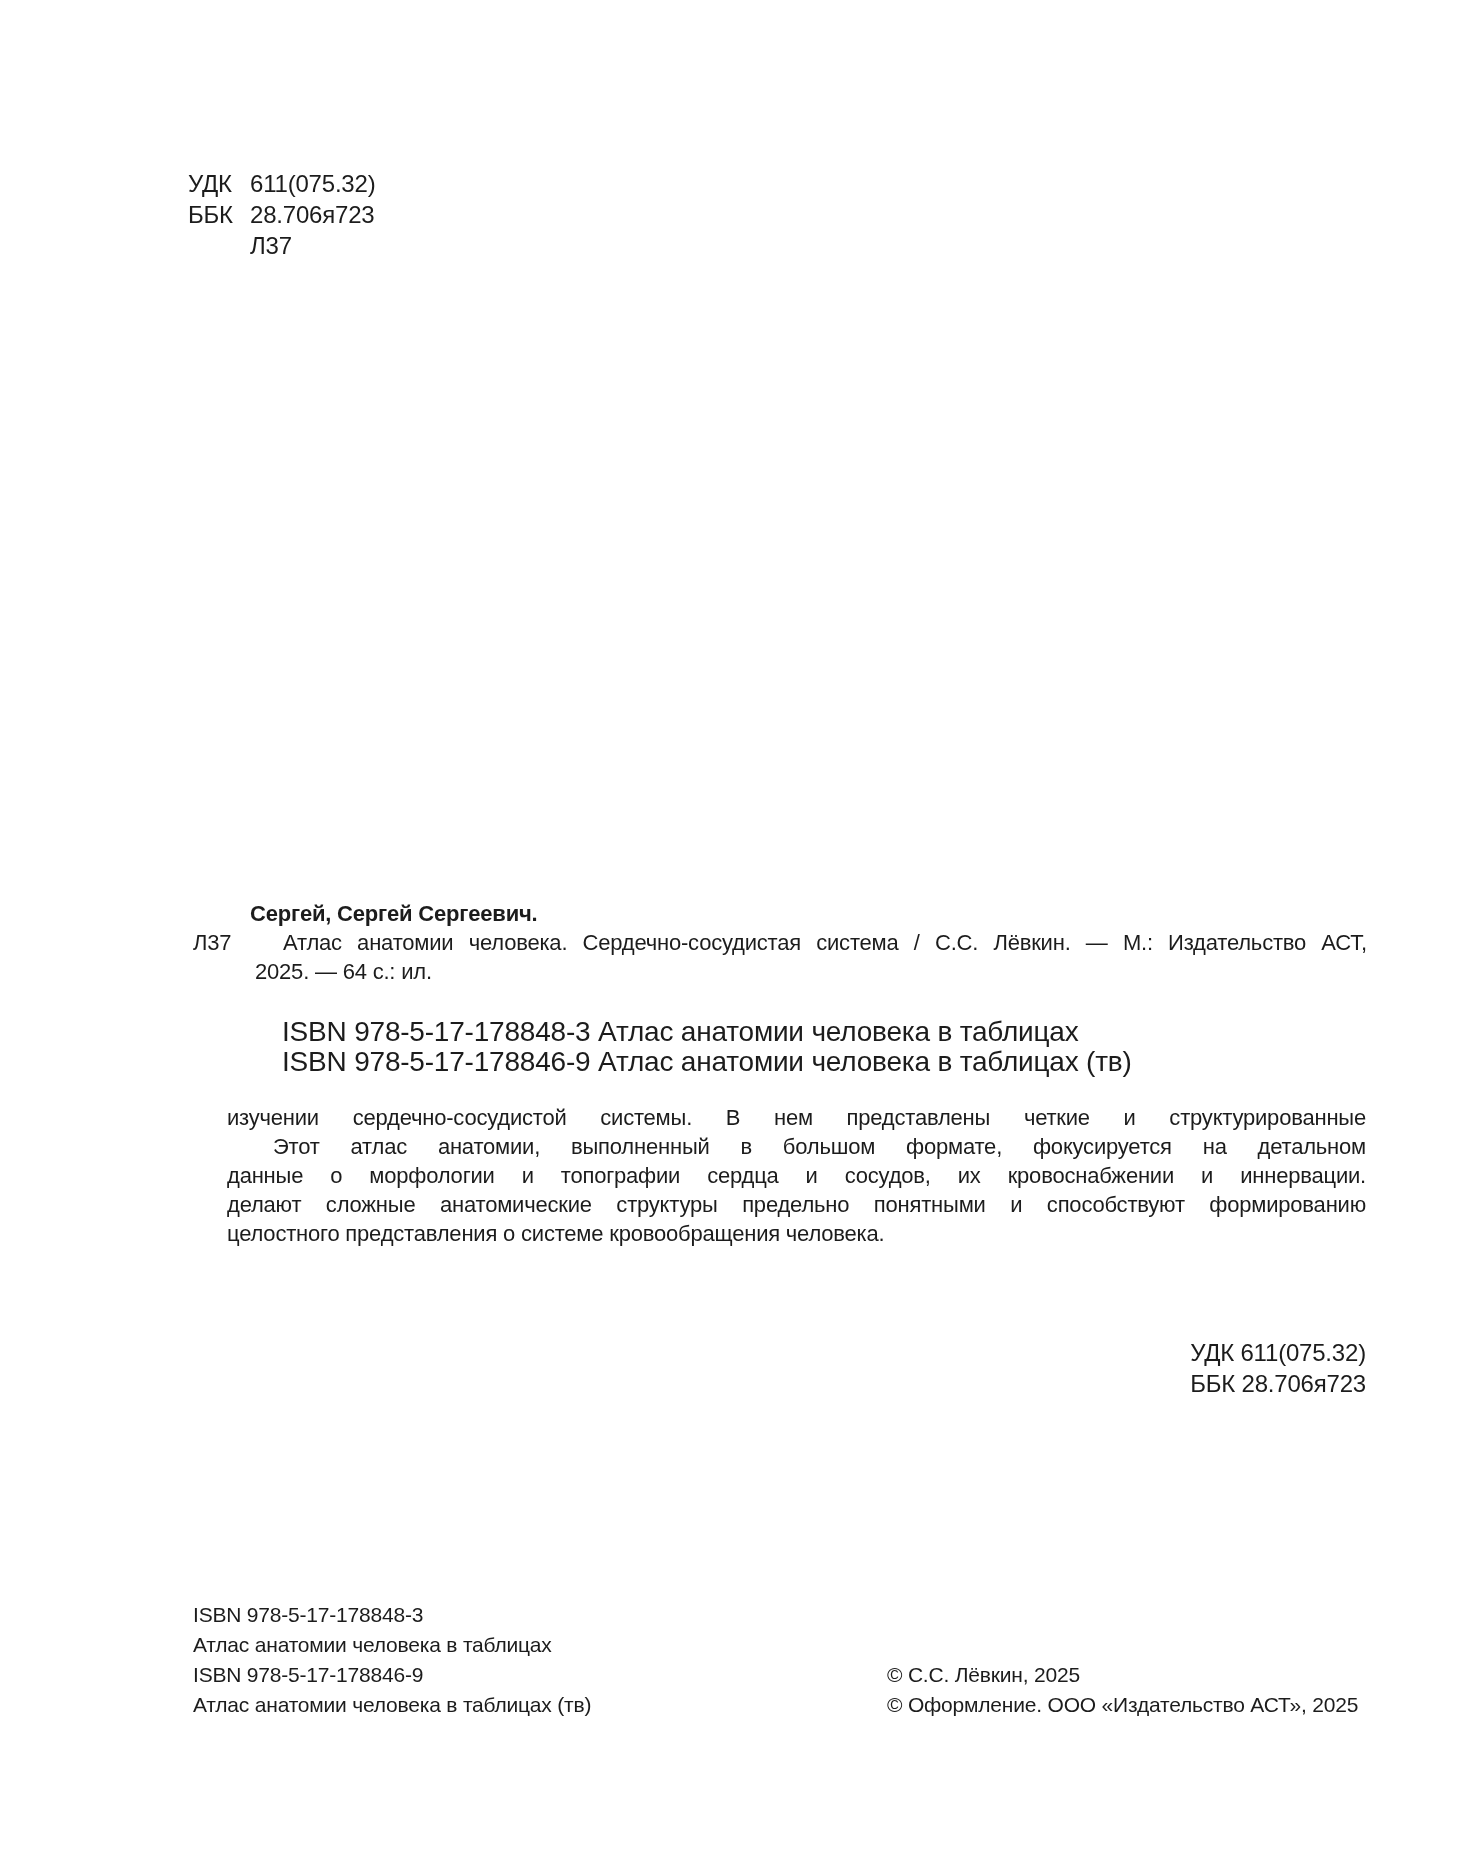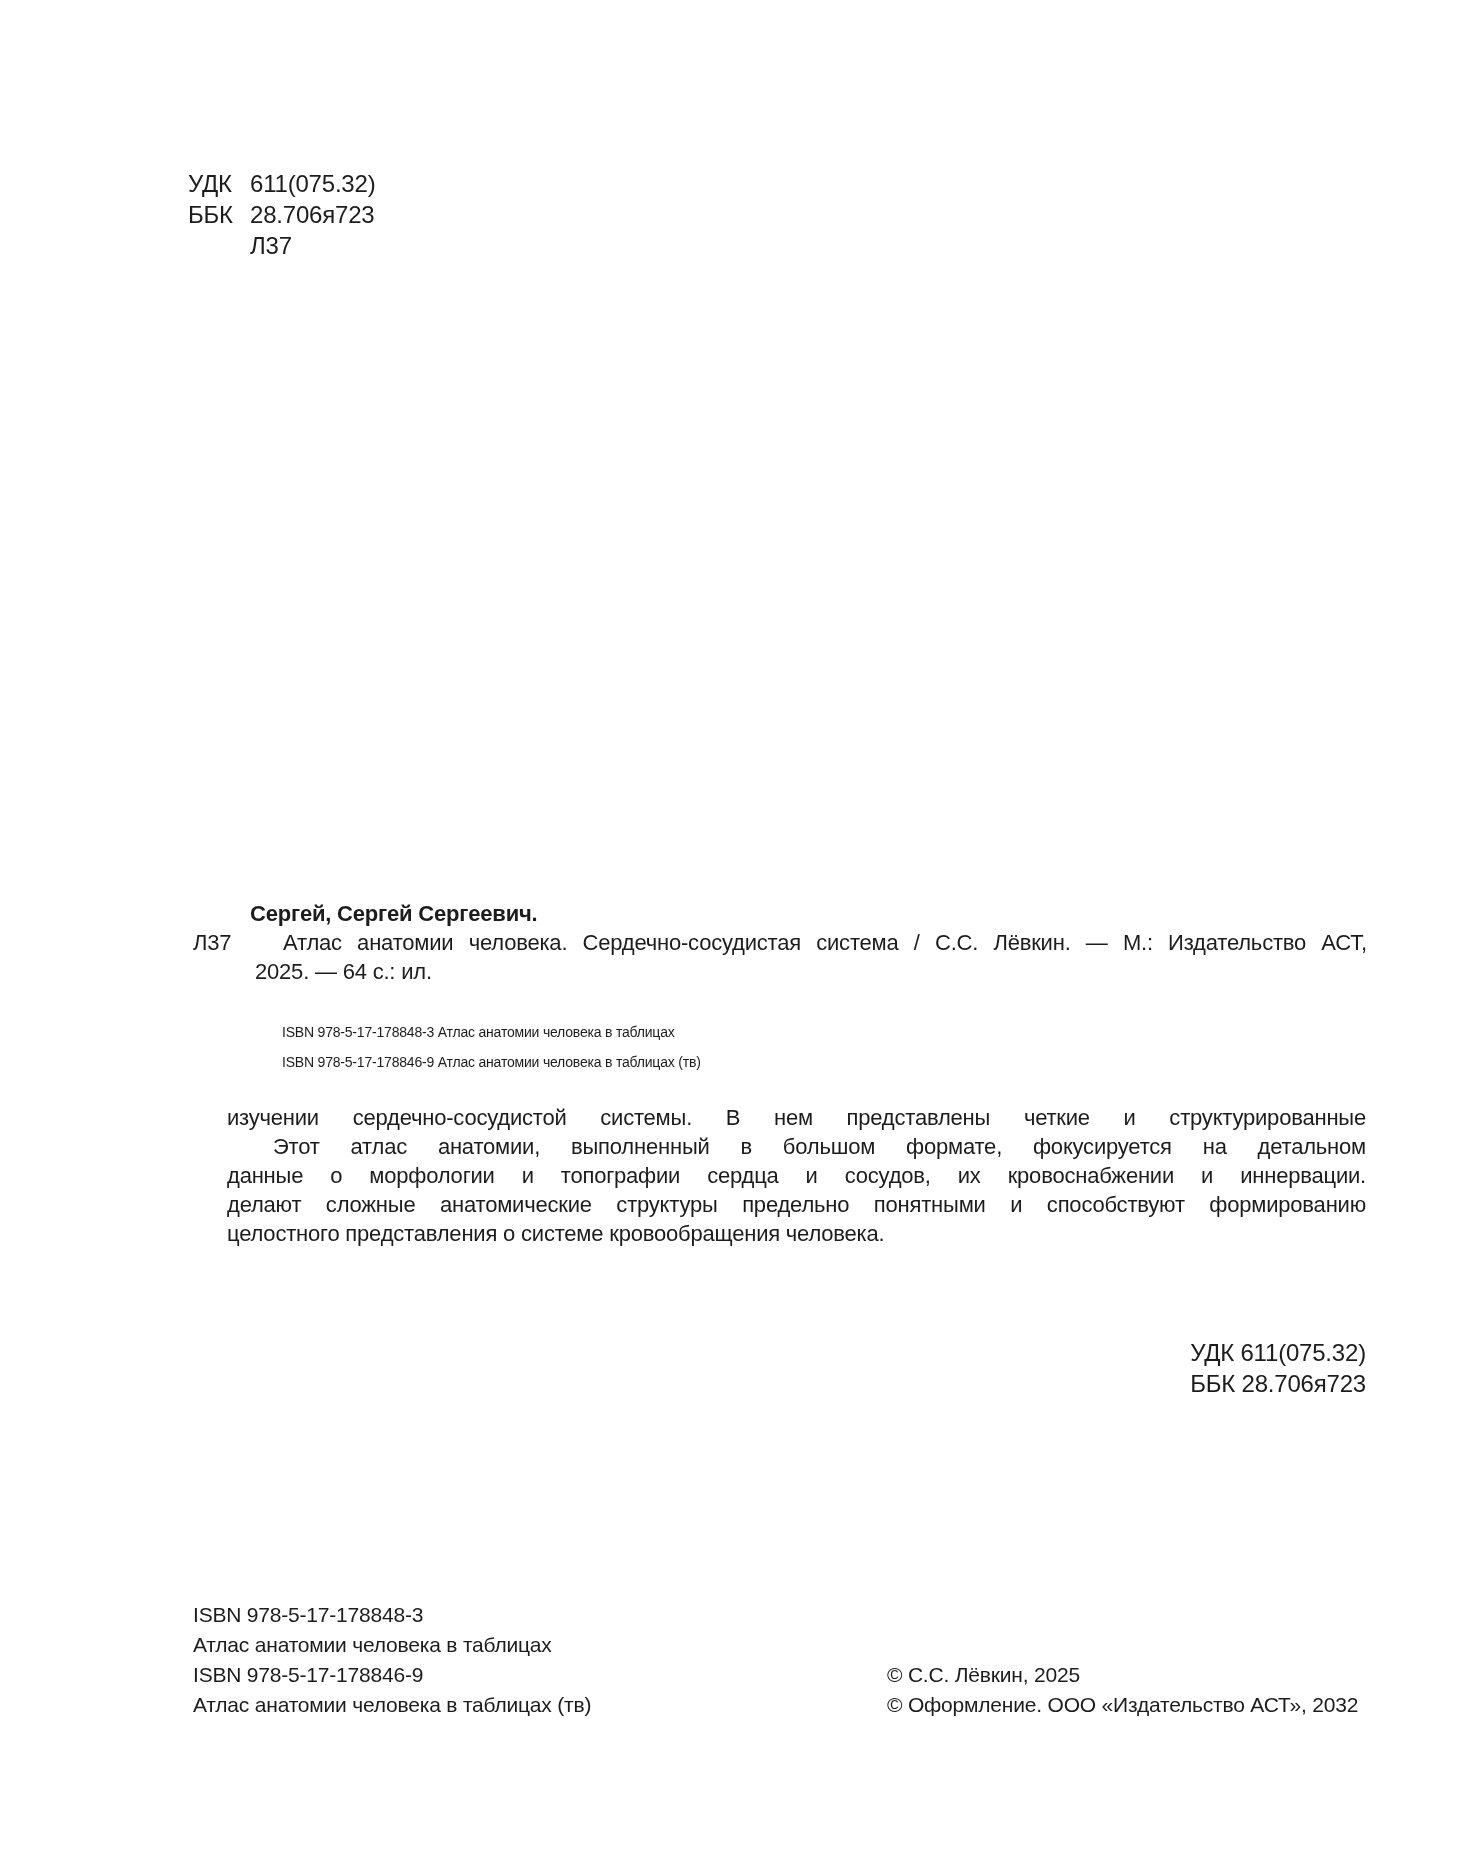--- a/index.html
+++ b/index.html
@@ -54,21 +54,21 @@
     left: 0;
     top: 0;
   }
   .catalog .desc2 { padding-left: 62px; }
 
   
   .isbn-mid {
     position: absolute;
     left: 282px;
     top: 1017px;
-    font-size: 14px;
+    font-size: 28px;
     line-height: 30px;
   }
 
   
   .annotation {
     position: absolute;
     left: 227px;
     top: 1103px;
     width: 1139px;
     font-size: 22px;
@@ -158,16 +158,16 @@
 
   <div class="footer-left">
     <div>ISBN 978-5-17-178848-3</div>
     <div>Атлас анатомии человека в таблицах</div>
     <div>ISBN 978-5-17-178846-9</div>
     <div>Атлас анатомии человека в таблицах (тв)</div>
   </div>
 
   <div class="footer-right">
     <div>© С.С. Лёвкин, 2025</div>
-    <div>© Оформление. ООО «Издательство АСТ», 2032</div>
+    <div>© Оформление. ООО «Издательство АСТ», 2025</div>
   </div>
 
 </div>
 
 </body></html>

